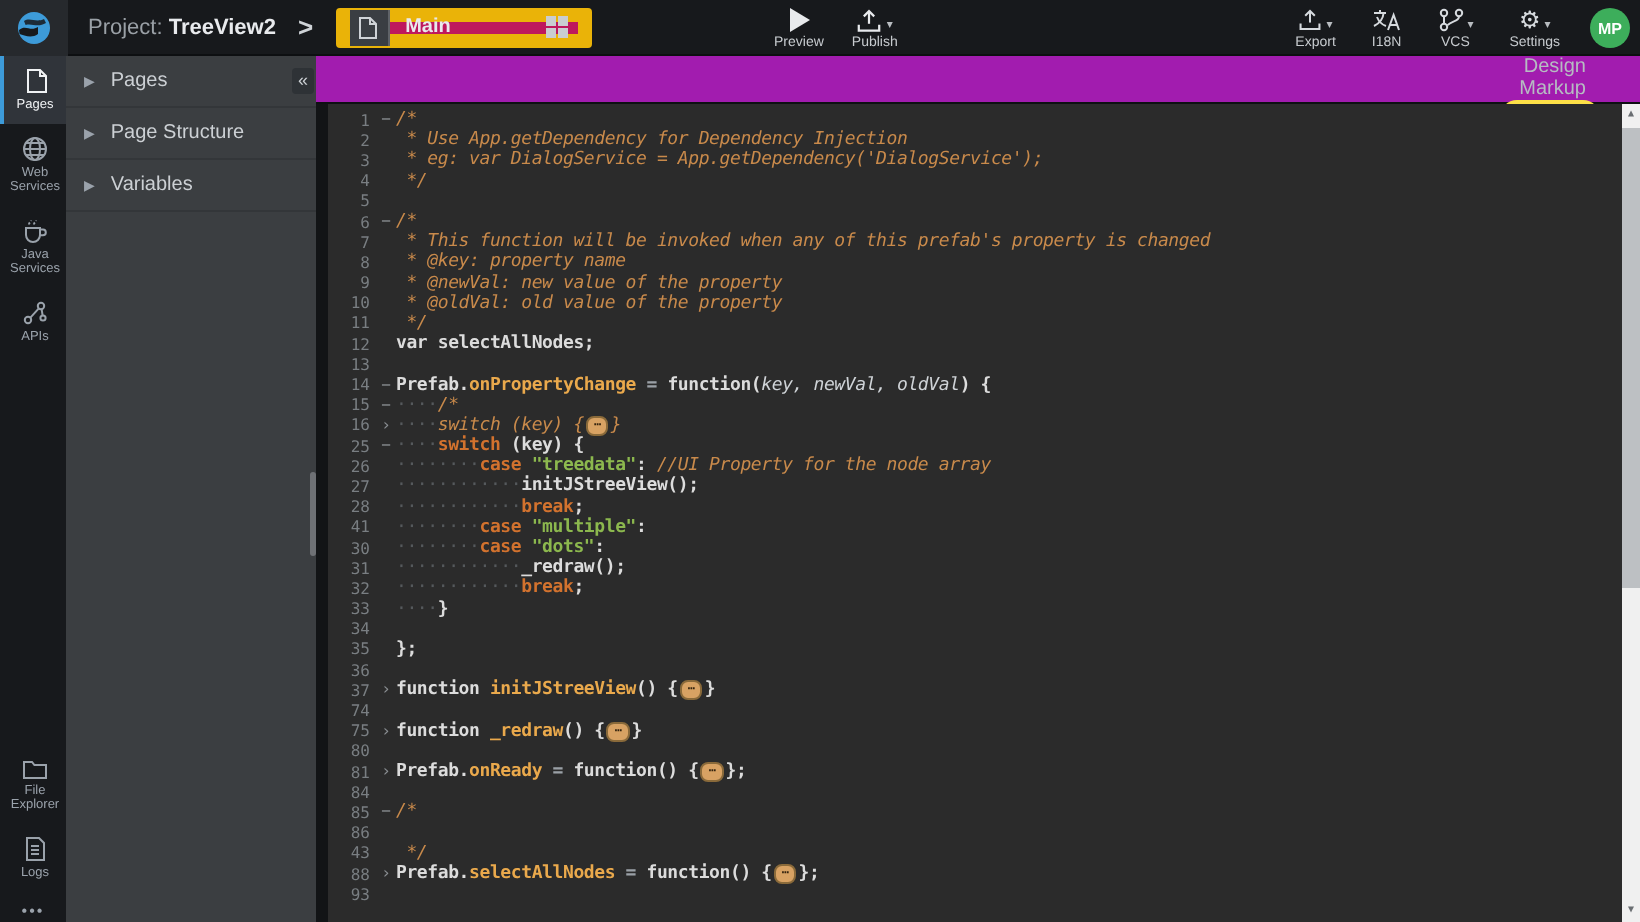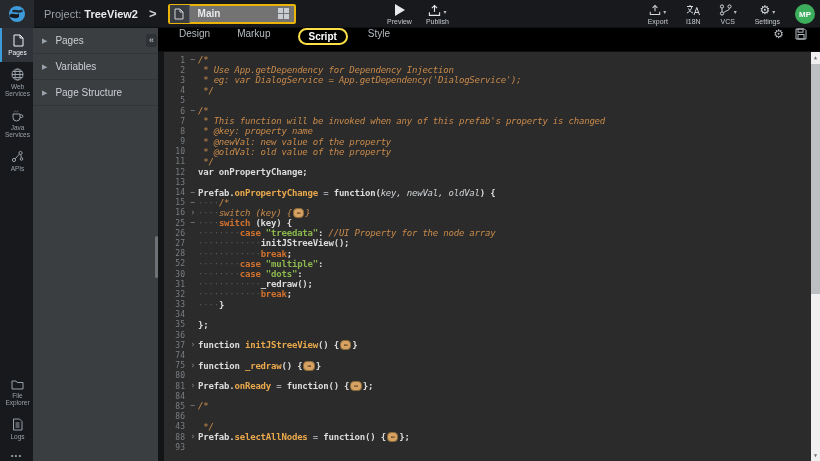--- a/index.html
+++ b/index.html
@@ -8,21 +8,21 @@
   .app { position:relative; width:820px; height:461px;padding-left:32px; }
 
   
   .topbar { position:absolute; top:0; left:0; width:820px; height:28px;
     background:#17191c; display:flex; align-items:center; border-bottom:1px solid #0d0f11;}
   .logo-box { width:34px; height:28px; background:#26292d; display:flex;
     align-items:center; justify-content:center; cursor:pointer;}
   .project { margin-left:10px; font-size:11px; color:#9aa0a6; white-space:nowrap;}
   .project b { color:#e8eaed; font-weight:bold; }
   .chev { color:#cfd3d7; font-size:13px; font-weight:bold; margin:0 11px; }
-  .page-box { height:20px; width:128px; border:2px solid #eab308; background:#737373;
+  .page-box { height:20px; width:128px; border:7px solid #eab308; background:#be185d;
     display:flex; align-items:center; border-radius:2px; cursor:pointer;}
   .pb-icon { width:20px; height:18px; background:#3a3e43; display:flex; align-items:center;
     justify-content:center; border-right:1px solid #5f6368;}
   .pb-label { flex:1; font-size:10px; font-weight:bold; color:#e8eaed; padding-left:8px;}
   .pb-grid { margin-right:5px; display:flex; }
   .tb-center { position:absolute; left:380px; top:0; height:28px; display:flex; align-items:center;}
   .tb-right { position:absolute; right:5px; top:0; height:28px; display:flex; align-items:center; gap:4px;}
   .tbtn { display:flex; flex-direction:column; align-items:center; justify-content:center;
     padding:0 7px; cursor:pointer; color:#e8eaed; height:28px;}
   .tbtn .icon-row { display:flex; align-items:flex-start; gap:2px; height:13px;}
@@ -48,22 +48,22 @@
   .psec { height:26px; display:flex; align-items:center; padding-left:9px;
     border-bottom:1px solid #333639; color:#ccd0d4; font-size:10px; cursor:pointer;}
   .psec .tri { font-size:7px; color:#9aa2ab; margin-right:8px; }
   .collapse-btn { position:absolute; top:6px; right:1px; width:11px; height:13px; background:#2e3236;
     color:#cfd3d7; font-size:9px; line-height:12px; text-align:center; border-radius:2px; cursor:pointer;}
   .panel-thumb { position:absolute; right:0; top:208px; width:3px; height:42px; background:#8a8e92;
     opacity:.65; border-radius:2px;}
 
   
   .main { position:absolute; top:28px; left:158px; width:662px; height:433px; }
-  .tabbar { height:24px; background:#000000; display:flex; align-items:flex-start; padding-left:21px;
-    border-bottom:1px solid #0e1012;}
+  .tabbar { height:24px; background:#a21caf; display:flex; align-items:flex-end; padding-left:21px;
+    border-bottom:1px solid #0e1012;flex-direction:column;}
   .tab { font-size:10px; color:#b6bcc2; margin-right:27px; cursor:pointer; white-space:nowrap;}
   .tab.active { color:#ffffff; font-weight:bold; border:2px solid #fde047; border-radius:9px;
     padding:1px 9px; margin-right:20px;}
   .tabbar-right { margin-left:auto; display:flex; align-items:center; gap:11px; margin-right:13px;}
   .tabbar-right .gear { font-size:12px; color:#b6bcc2; cursor:pointer;}
 
   
   .editor { position:relative; height:409px; background:#2b2b2b; border-left:6px solid #121416;
     overflow:hidden; padding-top:3px; font-family:"DejaVu Sans Mono", monospace; cursor:text;}
   .crow { display:flex; height:10.2px; align-items:center; white-space:pre; }
@@ -280,25 +280,25 @@
     <div class="rail-more">•••</div>
   </nav>
 
   <aside class="panel">
     <div class="psec">
       <span class="tri">▶</span>
       <span>Pages</span>
     </div>
     <div class="psec">
       <span class="tri">▶</span>
-      <span>Variables</span>
+      <span>Page Structure</span>
     </div>
     <div class="psec">
       <span class="tri">▶</span>
-      <span>Page Structure</span>
+      <span>Variables</span>
     </div>
     <div class="collapse-btn">«</div>
     <div class="panel-thumb"></div>
   </aside>
 
   <main class="main">
     <div class="tabbar">
       <span class="tab">Design</span>
       <span class="tab">Markup</span>
       <span class="tab active">Script</span>
@@ -321,30 +321,30 @@
           <div class="crow"><span class="ln">2</span><span class="fmark"></span><span class="ccode"><span class="t-c"> * Use App.getDependency for Dependency Injection</span></span></div>
           <div class="crow"><span class="ln">3</span><span class="fmark"></span><span class="ccode"><span class="t-c"> * eg: var DialogService = App.getDependency('DialogService');</span></span></div>
           <div class="crow"><span class="ln">4</span><span class="fmark"></span><span class="ccode"><span class="t-c"> */</span></span></div>
           <div class="crow"><span class="ln">5</span><span class="fmark"></span><span class="ccode"></span></div>
           <div class="crow"><span class="ln">6</span><span class="fmark">−</span><span class="ccode"><span class="t-c">/*</span></span></div>
           <div class="crow"><span class="ln">7</span><span class="fmark"></span><span class="ccode"><span class="t-c"> * This function will be invoked when any of this prefab's property is changed</span></span></div>
           <div class="crow"><span class="ln">8</span><span class="fmark"></span><span class="ccode"><span class="t-c"> * @key: property name</span></span></div>
           <div class="crow"><span class="ln">9</span><span class="fmark"></span><span class="ccode"><span class="t-c"> * @newVal: new value of the property</span></span></div>
           <div class="crow"><span class="ln">10</span><span class="fmark"></span><span class="ccode"><span class="t-c"> * @oldVal: old value of the property</span></span></div>
           <div class="crow"><span class="ln">11</span><span class="fmark"></span><span class="ccode"><span class="t-c"> */</span></span></div>
-          <div class="crow"><span class="ln">12</span><span class="fmark"></span><span class="ccode"><span class="t-p">var onPropertyChange;</span></span></div>
+          <div class="crow"><span class="ln">12</span><span class="fmark"></span><span class="ccode"><span class="t-p">var selectAllNodes;</span></span></div>
           <div class="crow"><span class="ln">13</span><span class="fmark"></span><span class="ccode"></span></div>
           <div class="crow"><span class="ln">14</span><span class="fmark">−</span><span class="ccode"><span class="t-p">Prefab.</span><span class="t-f">onPropertyChange</span><span class="t-o"> = </span><span class="t-p">function(</span><span class="t-i">key, newVal, oldVal</span><span class="t-p">) {</span></span></div>
           <div class="crow"><span class="ln">15</span><span class="fmark">−</span><span class="ccode"><span class="t-w">····</span><span class="t-c">/*</span></span></div>
           <div class="crow"><span class="ln">16</span><span class="fmark">›</span><span class="ccode"><span class="t-w">····</span><span class="t-c">switch (key) {</span><span class="pill">⋯</span><span class="t-c">}</span></span></div>
           <div class="crow"><span class="ln">25</span><span class="fmark">−</span><span class="ccode"><span class="t-w">····</span><span class="t-k">switch</span><span class="t-p"> (key) {</span></span></div>
           <div class="crow"><span class="ln">26</span><span class="fmark"></span><span class="ccode"><span class="t-w">········</span><span class="t-k">case</span><span class="t-p"> </span><span class="t-s">"treedata"</span><span class="t-p">: </span><span class="t-c">//UI Property for the node array</span></span></div>
           <div class="crow"><span class="ln">27</span><span class="fmark"></span><span class="ccode"><span class="t-w">············</span><span class="t-p">initJStreeView();</span></span></div>
           <div class="crow"><span class="ln">28</span><span class="fmark"></span><span class="ccode"><span class="t-w">············</span><span class="t-k">break</span><span class="t-p">;</span></span></div>
-          <div class="crow"><span class="ln">52</span><span class="fmark"></span><span class="ccode"><span class="t-w">········</span><span class="t-k">case</span><span class="t-p"> </span><span class="t-s">"multiple"</span><span class="t-p">:</span></span></div>
+          <div class="crow"><span class="ln">41</span><span class="fmark"></span><span class="ccode"><span class="t-w">········</span><span class="t-k">case</span><span class="t-p"> </span><span class="t-s">"multiple"</span><span class="t-p">:</span></span></div>
           <div class="crow"><span class="ln">30</span><span class="fmark"></span><span class="ccode"><span class="t-w">········</span><span class="t-k">case</span><span class="t-p"> </span><span class="t-s">"dots"</span><span class="t-p">:</span></span></div>
           <div class="crow"><span class="ln">31</span><span class="fmark"></span><span class="ccode"><span class="t-w">············</span><span class="t-p">_redraw();</span></span></div>
           <div class="crow"><span class="ln">32</span><span class="fmark"></span><span class="ccode"><span class="t-w">············</span><span class="t-k">break</span><span class="t-p">;</span></span></div>
           <div class="crow"><span class="ln">33</span><span class="fmark"></span><span class="ccode"><span class="t-w">····</span><span class="t-p">}</span></span></div>
           <div class="crow"><span class="ln">34</span><span class="fmark"></span><span class="ccode"></span></div>
           <div class="crow"><span class="ln">35</span><span class="fmark"></span><span class="ccode"><span class="t-p">};</span></span></div>
           <div class="crow"><span class="ln">36</span><span class="fmark"></span><span class="ccode"></span></div>
           <div class="crow"><span class="ln">37</span><span class="fmark">›</span><span class="ccode"><span class="t-p">function </span><span class="t-f">initJStreeView</span><span class="t-p">() {</span><span class="pill">⋯</span><span class="t-p">}</span></span></div>
           <div class="crow"><span class="ln">74</span><span class="fmark"></span><span class="ccode"></span></div>
           <div class="crow"><span class="ln">75</span><span class="fmark">›</span><span class="ccode"><span class="t-p">function </span><span class="t-f">_redraw</span><span class="t-p">() {</span><span class="pill">⋯</span><span class="t-p">}</span></span></div>

